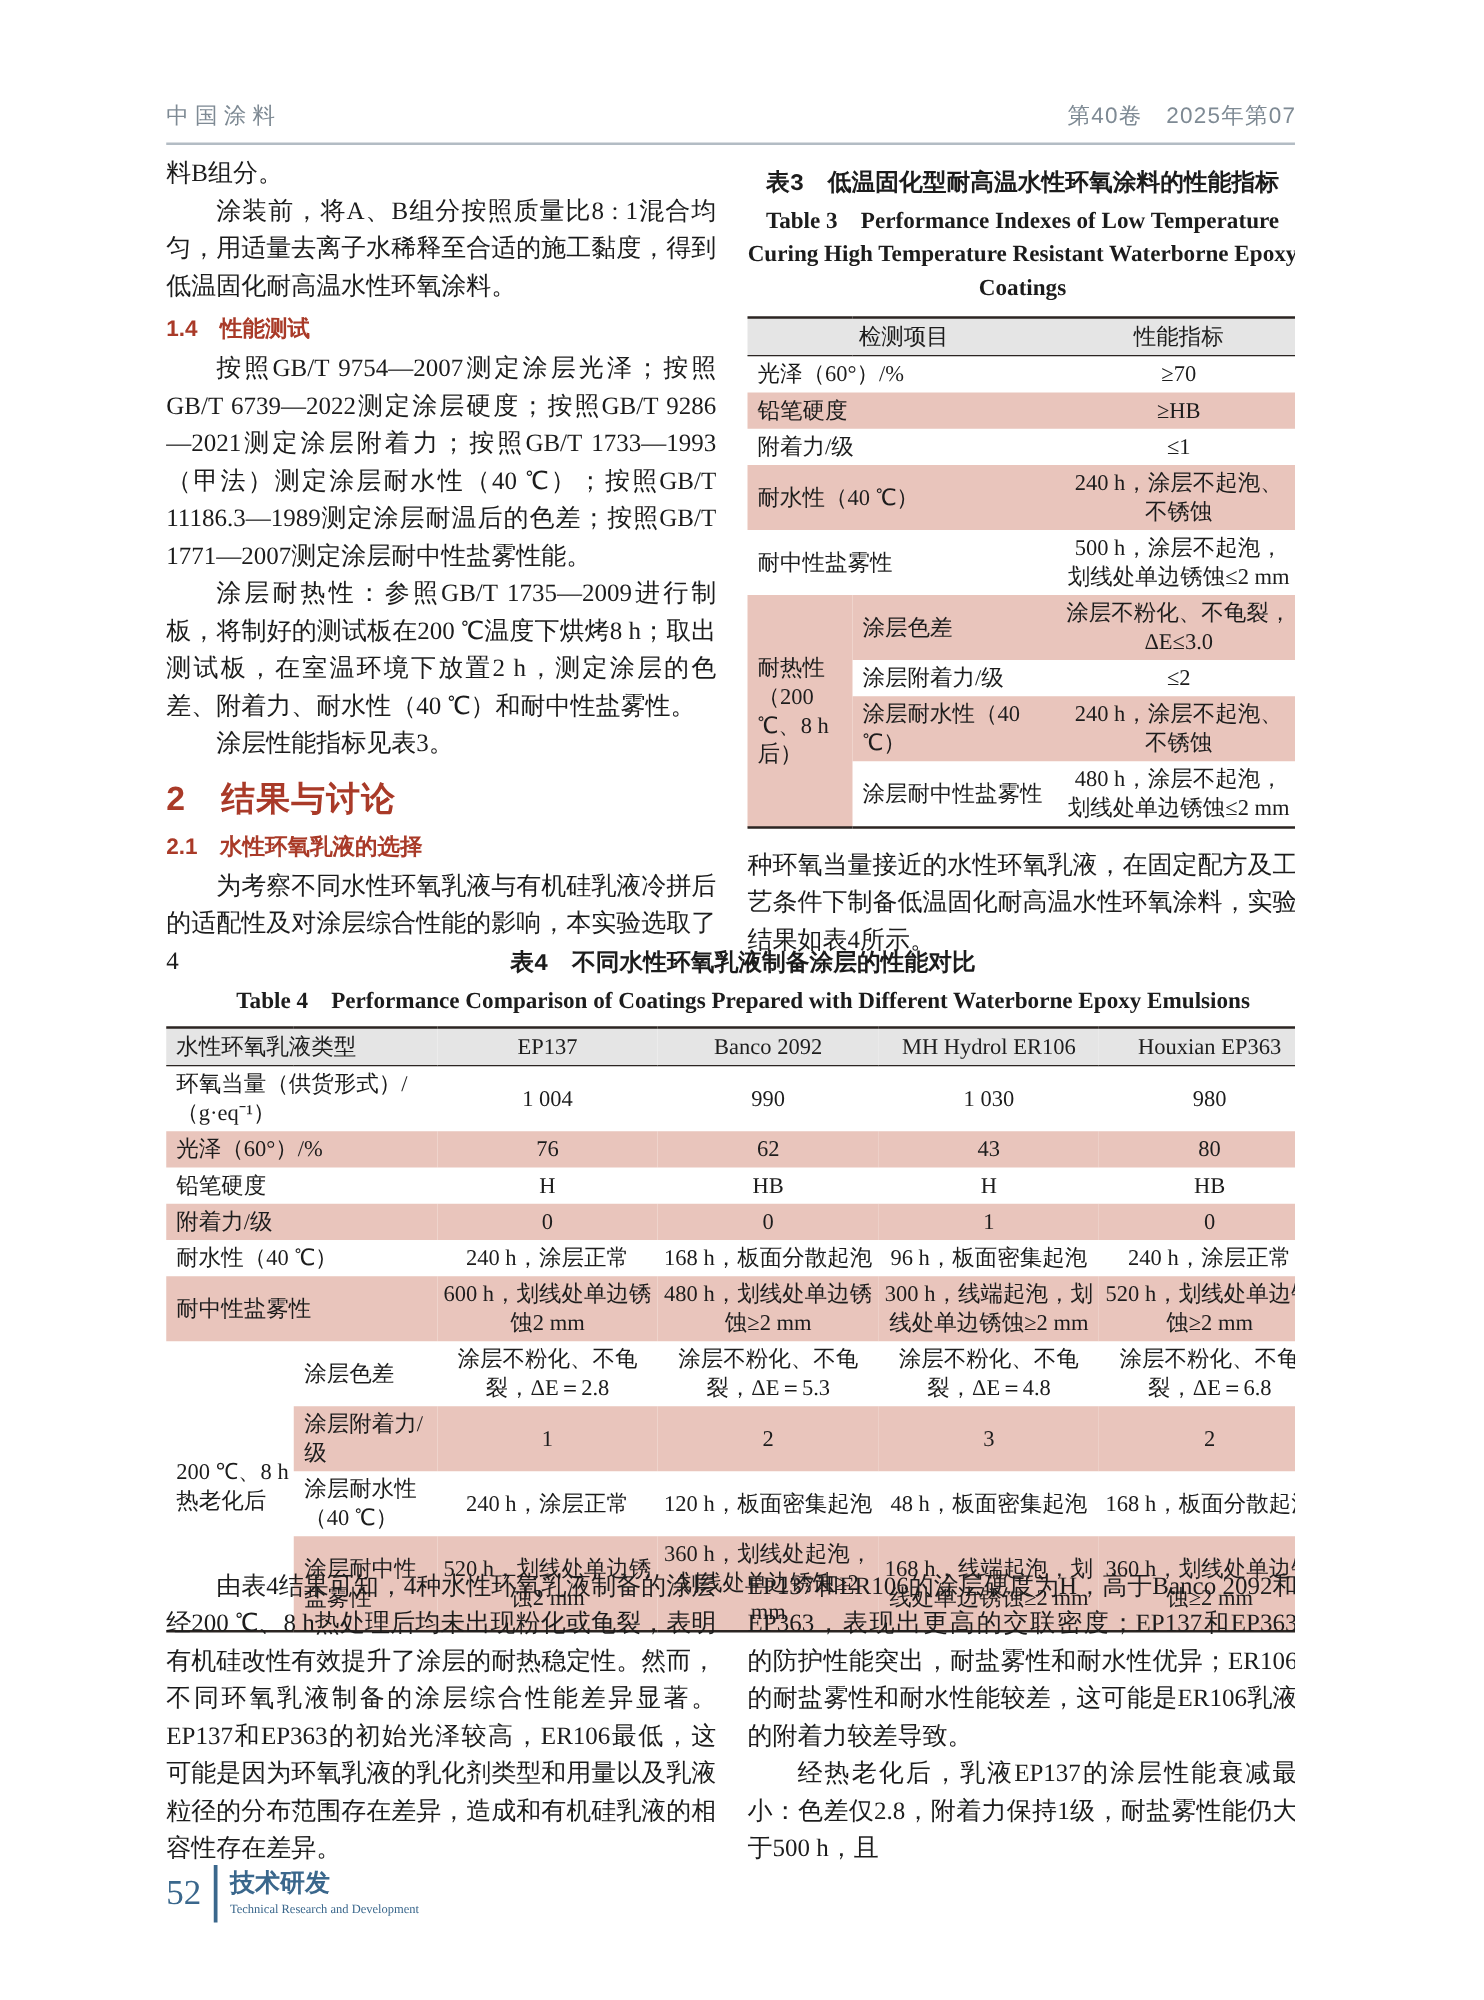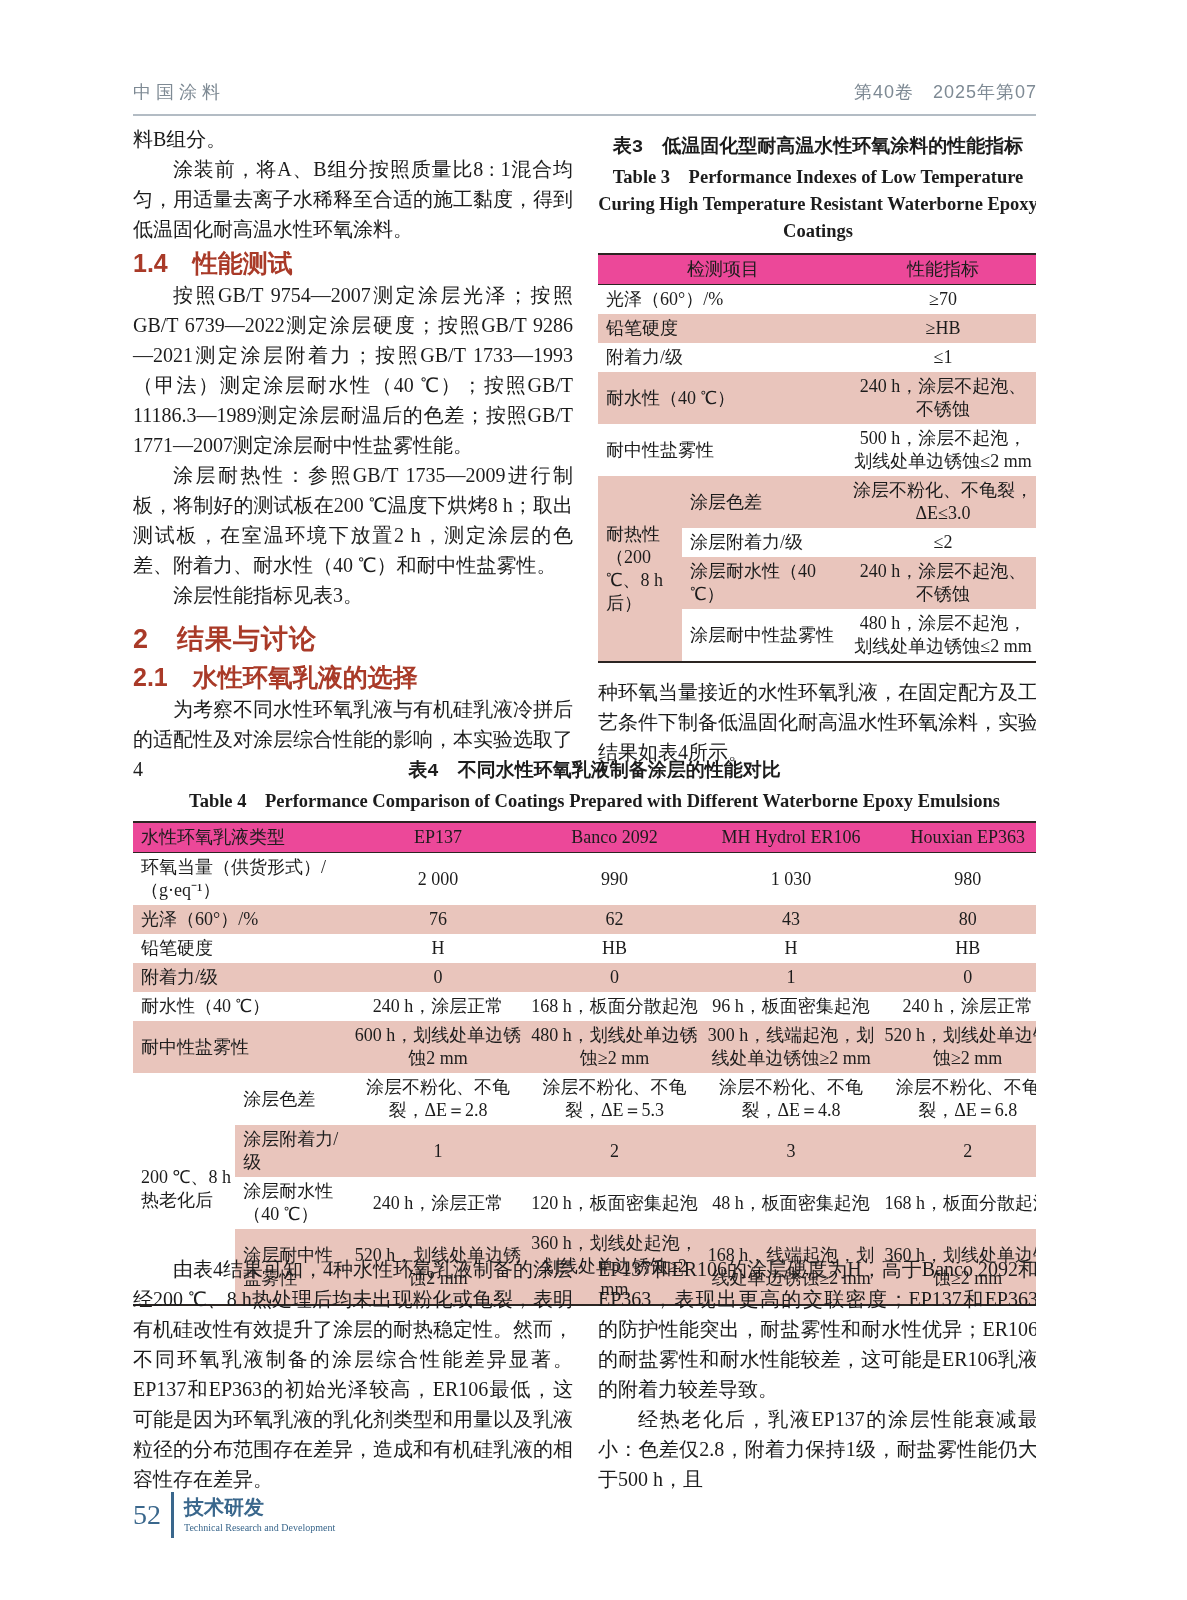--- a/index.html
+++ b/index.html
@@ -14,31 +14,31 @@
   .pg-header .issue{letter-spacing:1px;}
   
   .col{position:absolute;width:440px;font-size:20px;line-height:30px;text-align:justify;}
   .col-left{left:133px;top:124px;}
   .col-right{left:598px;top:134px;}
   .bl{left:133px;top:1254px;}
   .br{left:598px;top:1254px;}
   .para{margin:0;text-indent:2em;}
   .para.noindent{text-indent:0;}
   .hred{font-family:"Liberation Sans",sans-serif;font-weight:bold;color:#a93a28;}
-  .h3red{font-size:25px;margin:4px 0 2px 0;}
+  .h3red{font-size:18px;margin:4px 0 2px 0;}
   .h2red{font-size:27px;margin:14px 0 8px 0;letter-spacing:1px;}
   
   .tbl-title-zh{font-family:Liberation Mono, monospace;font-weight:bold;font-size:19px;
                 text-align:center;margin:0 0 4px 0;line-height:26px;}
   .tbl-title-en{font-weight:bold;font-size:18.5px;text-align:center;margin:4px 0 8px 0;line-height:27px;}
   
   table.tbl{border-collapse:collapse;width:100%;font-size:18px;line-height:23px;
             border-top:2px solid #2b2522;border-bottom:2px solid #2b2522;}
   table.tbl td{padding:3px 4px;text-align:center;vertical-align:middle;}
-  table.tbl tr.head td{background:#ec4899;border-bottom:1.5px solid #2b2522;}
+  table.tbl tr.head td{background:#e5e5e5;border-bottom:1.5px solid #2b2522;}
   td.pink{background:#e9c5bc;}
   td.lbl{text-align:left !important;padding-left:8px !important;}
   td.grp{text-align:left !important;padding-left:8px !important;vertical-align:middle;}
   
   .t3-wrap{margin-top:2px;}
   .t3 col.c1{width:84px;} .t3 col.c2{width:166px;} .t3 col.c3{width:190px;}
   
   .t4-section{position:absolute;left:133px;top:758px;width:923px;}
   .t4 col.g{width:102px;} .t4 col.s{width:114px;}
   .t4 col.d{width:176px;}
@@ -144,21 +144,21 @@
       <tbody>
           <tr class="head">
         <td colspan="2" class="lbl">水性环氧乳液类型</td>
         <td>EP137</td>
         <td>Banco 2092</td>
         <td>MH Hydrol ER106</td>
         <td>Houxian EP363</td>
       </tr>
       <tr>
         <td colspan="2" class="lbl">环氧当量（供货形式）/（g·eq⁻¹）</td>
-        <td>2 000</td>
+        <td>1 004</td>
         <td>990</td>
         <td>1 030</td>
         <td>980</td>
       </tr>
       <tr>
         <td colspan="2" class="lbl pink">光泽（60°）/%</td>
         <td class="pink">76</td>
         <td class="pink">62</td>
         <td class="pink">43</td>
         <td class="pink">80</td>

